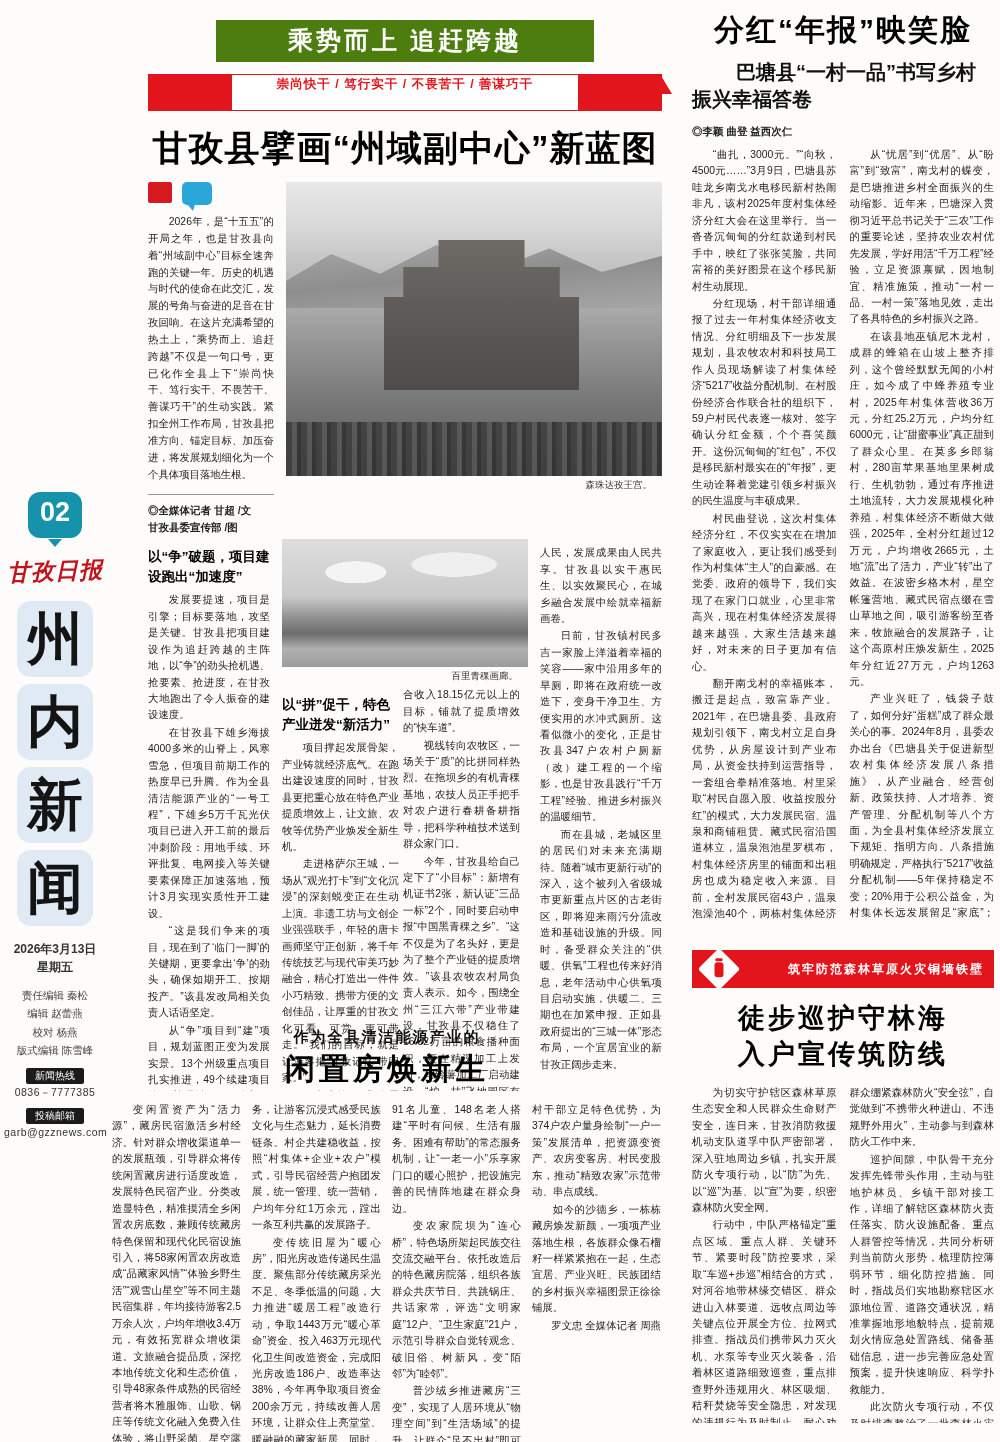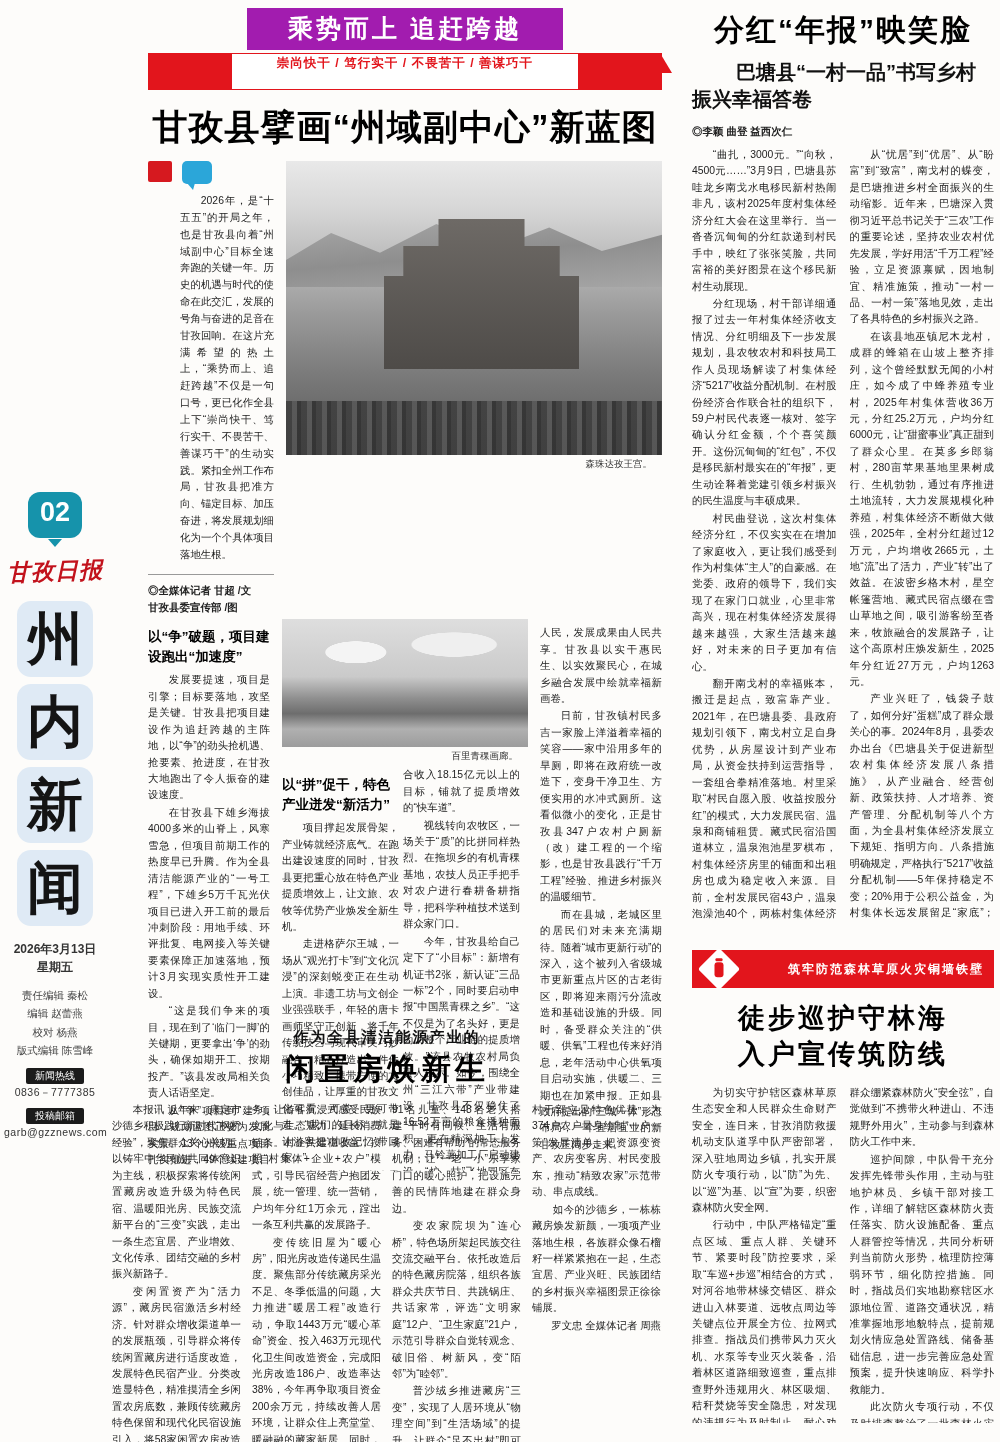--- a/index.html
+++ b/index.html
@@ -15,36 +15,36 @@
   .paper-logo { margin-top:18px; color:#c2121c; font-family:"Liberation Serif",serif; font-weight:bold; font-style:italic; font-size:23px; letter-spacing:1px; transform:rotate(-2deg); }
   .section-tiles { margin-top:14px; }
   .tile { width:76px; height:76px; margin:7px auto; background:#dfeaf5; border-radius:14px; font-family:"Liberation Serif",serif; font-weight:700; font-size:56px; line-height:76px; color:#141414; }
   .pub-date { margin-top:14px; font-size:12px; font-weight:bold; color:#333; line-height:1.5; }
   .staff { margin-top:10px; font-size:10.5px; color:#444; line-height:1.75; }
   .mini-badge { display:inline-block; background:#1b1b1b; color:#fff; font-size:10px; padding:1px 9px; border-radius:2px; margin-top:8px; }
   .contact-val { font-size:10.5px; color:#333; margin-top:2px; letter-spacing:.5px; }
 
   
   .main { position:absolute; left:148px; top:8px; width:514px; }
-  .banner-red { width:316px; margin:0 auto; background:#a21caf; color:#fff; text-align:center;
+  .banner-red { width:378px; margin:12px auto; background:#4d7c0f; color:#fff; text-align:center;
      font-size:25px; font-weight:800; letter-spacing:3px; padding:4px 0 5px; }
   .banner-strip { position:relative; margin-top:3px; height:37px; background:#e2151c; }
   .banner-strip::after { content:""; position:absolute; right:-10px; top:0; border-bottom:20px solid #e2151c; border-right:12px solid transparent; }
   .banner-strip-inner { position:absolute; left:84px; right:84px; top:1px; bottom:1px; background:#fff;
      color:#e2151c; font-size:12.5px; font-weight:700; text-align:center; line-height:18px; letter-spacing:1px; }
   .main-headline { text-align:center; font-size:35px; font-weight:900; letter-spacing:1px; margin:14px 0 10px; color:#000; }
 
   
   .row1 { display:flex; gap:12px; }
   .intro-col { width:126px; flex:none; }
   .quote-icons { height:26px; margin-bottom:6px; }
   .q-red { display:inline-block; width:24px; height:21px; background:#d6191f; border-radius:2px; vertical-align:top; }
   .q-blue { display:inline-block; width:30px; height:23px; background:#2ba6d9; border-radius:5px; margin-left:6px; vertical-align:top; position:relative; }
   .q-blue::after { content:""; position:absolute; left:5px; bottom:-6px; border-left:6px solid transparent; border-right:2px solid transparent; border-top:7px solid #2ba6d9; }
-  .lead { font-size:10.4px; line-height:1.62; text-align:justify; text-indent:2em; color:#222;margin-left:32px; }
+  .lead { font-size:10.4px; line-height:1.62; text-align:justify; text-indent:2em; color:#222; }
   .byline-rule { border:none; border-top:1px solid #999; margin:10px 0 7px; }
   .byline { font-size:10.5px; font-weight:bold; color:#222; line-height:1.7; }
   .photo1 { flex:1; height:294px; position:relative; overflow:hidden;
      background:linear-gradient(180deg,#e9e9e9 0%,#d7d7d7 16%,#bdbdbd 32%,#9a9a9a 52%,#7b7b7b 72%,#565656 100%); }
   .photo1 .mount { position:absolute; left:0; right:0; top:36px; height:90px;
      background:linear-gradient(175deg,#b5b5b5,#8e8e8e 60%,#a6a6a6); clip-path:polygon(0 70%,12% 40%,25% 62%,40% 30%,55% 58%,70% 34%,84% 60%,100% 42%,100% 100%,0 100%); }
   .photo1 .palace { position:absolute; left:26%; top:58px; width:52%; height:150px; background:linear-gradient(180deg,#6e6a66,#4e4b48);
      clip-path:polygon(0 100%,0 38%,10% 38%,10% 18%,28% 18%,28% 0,72% 0,72% 18%,90% 18%,90% 38%,100% 38%,100% 100%); }
   .photo1 .crowd { position:absolute; left:0; right:0; bottom:0; height:54px;
      background:repeating-linear-gradient(90deg,#3c3c3c 0 6px,#565656 6px 11px,#2e2e2e 11px 15px); opacity:.85; }
@@ -227,21 +227,20 @@
           <p>此次防火专项行动，不仅及时排查整治了一批森林火灾隐患，有效遏制了违规野外用火行为，更进一步夯实了群防群治的森林防火工作基础，切实提升了驻地群众的森林防火责任意识与防范能力，营造了“全民防火、共筑屏障”的浓厚氛围。</p>
         </div>
     </div>
   </div>
 
   <div class="kangding">
     <div class="k-kicker">作为全县清洁能源产业的</div>
     <h2 class="k-headline">闲置房焕新生</h2>
     <div class="k-cols">
       <div class="col">
-          <p>本报讯 近年来，康定市沙德乡积极践行新时代“枫桥经验”，聚焦群众关心关切，以铸牢中华民族共同体意识为主线，积极探索将传统闲置藏房改造升级为特色民宿、温暖阳光房、民族交流新平台的“三变”实践，走出一条生态宜居、产业增效、文化传承、团结交融的乡村振兴新路子。</p>
           <p>变闲置资产为“活力源”，藏房民宿激活乡村经济。针对群众增收渠道单一的发展瓶颈，引导群众将传统闲置藏房进行适度改造，发展特色民宿产业。分类改造显特色，精准摸清全乡闲置农房底数，兼顾传统藏房特色保留和现代化民宿设施引入，将58家闲置农房改造成“品藏家风情”“体验乡野生活”“观雪山星空”等不同主题民宿集群，年均接待游客2.5万余人次，户均年增收3.4万元，有效拓宽群众增收渠道。文旅融合提品质，深挖本地传统文化和生态价值，引导48家条件成熟的民宿经营者将木雅服饰、山歌、锅庄等传统文化融入免费入住体验，将山野采菌、星空露营、康养泡澡等生态体验纳入有偿延伸服</p>
         </div>
       <div class="col">
           <p class="cont">务，让游客沉浸式感受民族文化与生态魅力，延长消费链条。村企共建稳收益，按照“村集体+企业+农户”模式，引导民宿经营户抱团发展，统一管理、统一营销，户均年分红1万余元，蹚出一条互利共赢的发展路子。</p>
           <p>变传统旧屋为“暖心房”，阳光房改造传递民生温度。聚焦部分传统藏房采光不足、冬季低温的问题，大力推进“暖居工程”改造行动，争取1443万元“暖心革命”资金、投入463万元现代化卫生间改造资金，完成阳光房改造186户、改造率达38%，今年再争取项目资金200余万元，持续改善人居环境，让群众住上亮堂堂、暖融融的藏家新居。同时，依托改造后的阳光房布点设置议事角、读书角，把民情收集、政策宣讲送到群众家门口，以“小切口”撬动“大民生”。</p>
         </div>
       <div class="col">
           <p class="cont">91名儿童、148名老人搭建“平时有问候、生活有服务、困难有帮助”的常态服务机制，让“一老一小”乐享家门口的暖心照护，把设施完善的民情阵地建在群众身边。</p>
           <p>变农家院坝为“连心桥”，特色场所架起民族交往交流交融平台。依托改造后的特色藏房院落，组织各族群众共庆节日、共跳锅庄、共话家常，评选“文明家庭”12户、“卫生家庭”21户，示范引导群众自觉转观念、破旧俗、树新风，变“陌邻”为“睦邻”。</p>
           <p>普沙绒乡推进藏房“三变”，实现了人居环境从“物理空间”到“生活场域”的提升，让群众“足不出村”即可感受现代生活的便利与温度，特色饮食、手工艺制作、节庆体验等项目让游客愿意“来串门”。</p>

